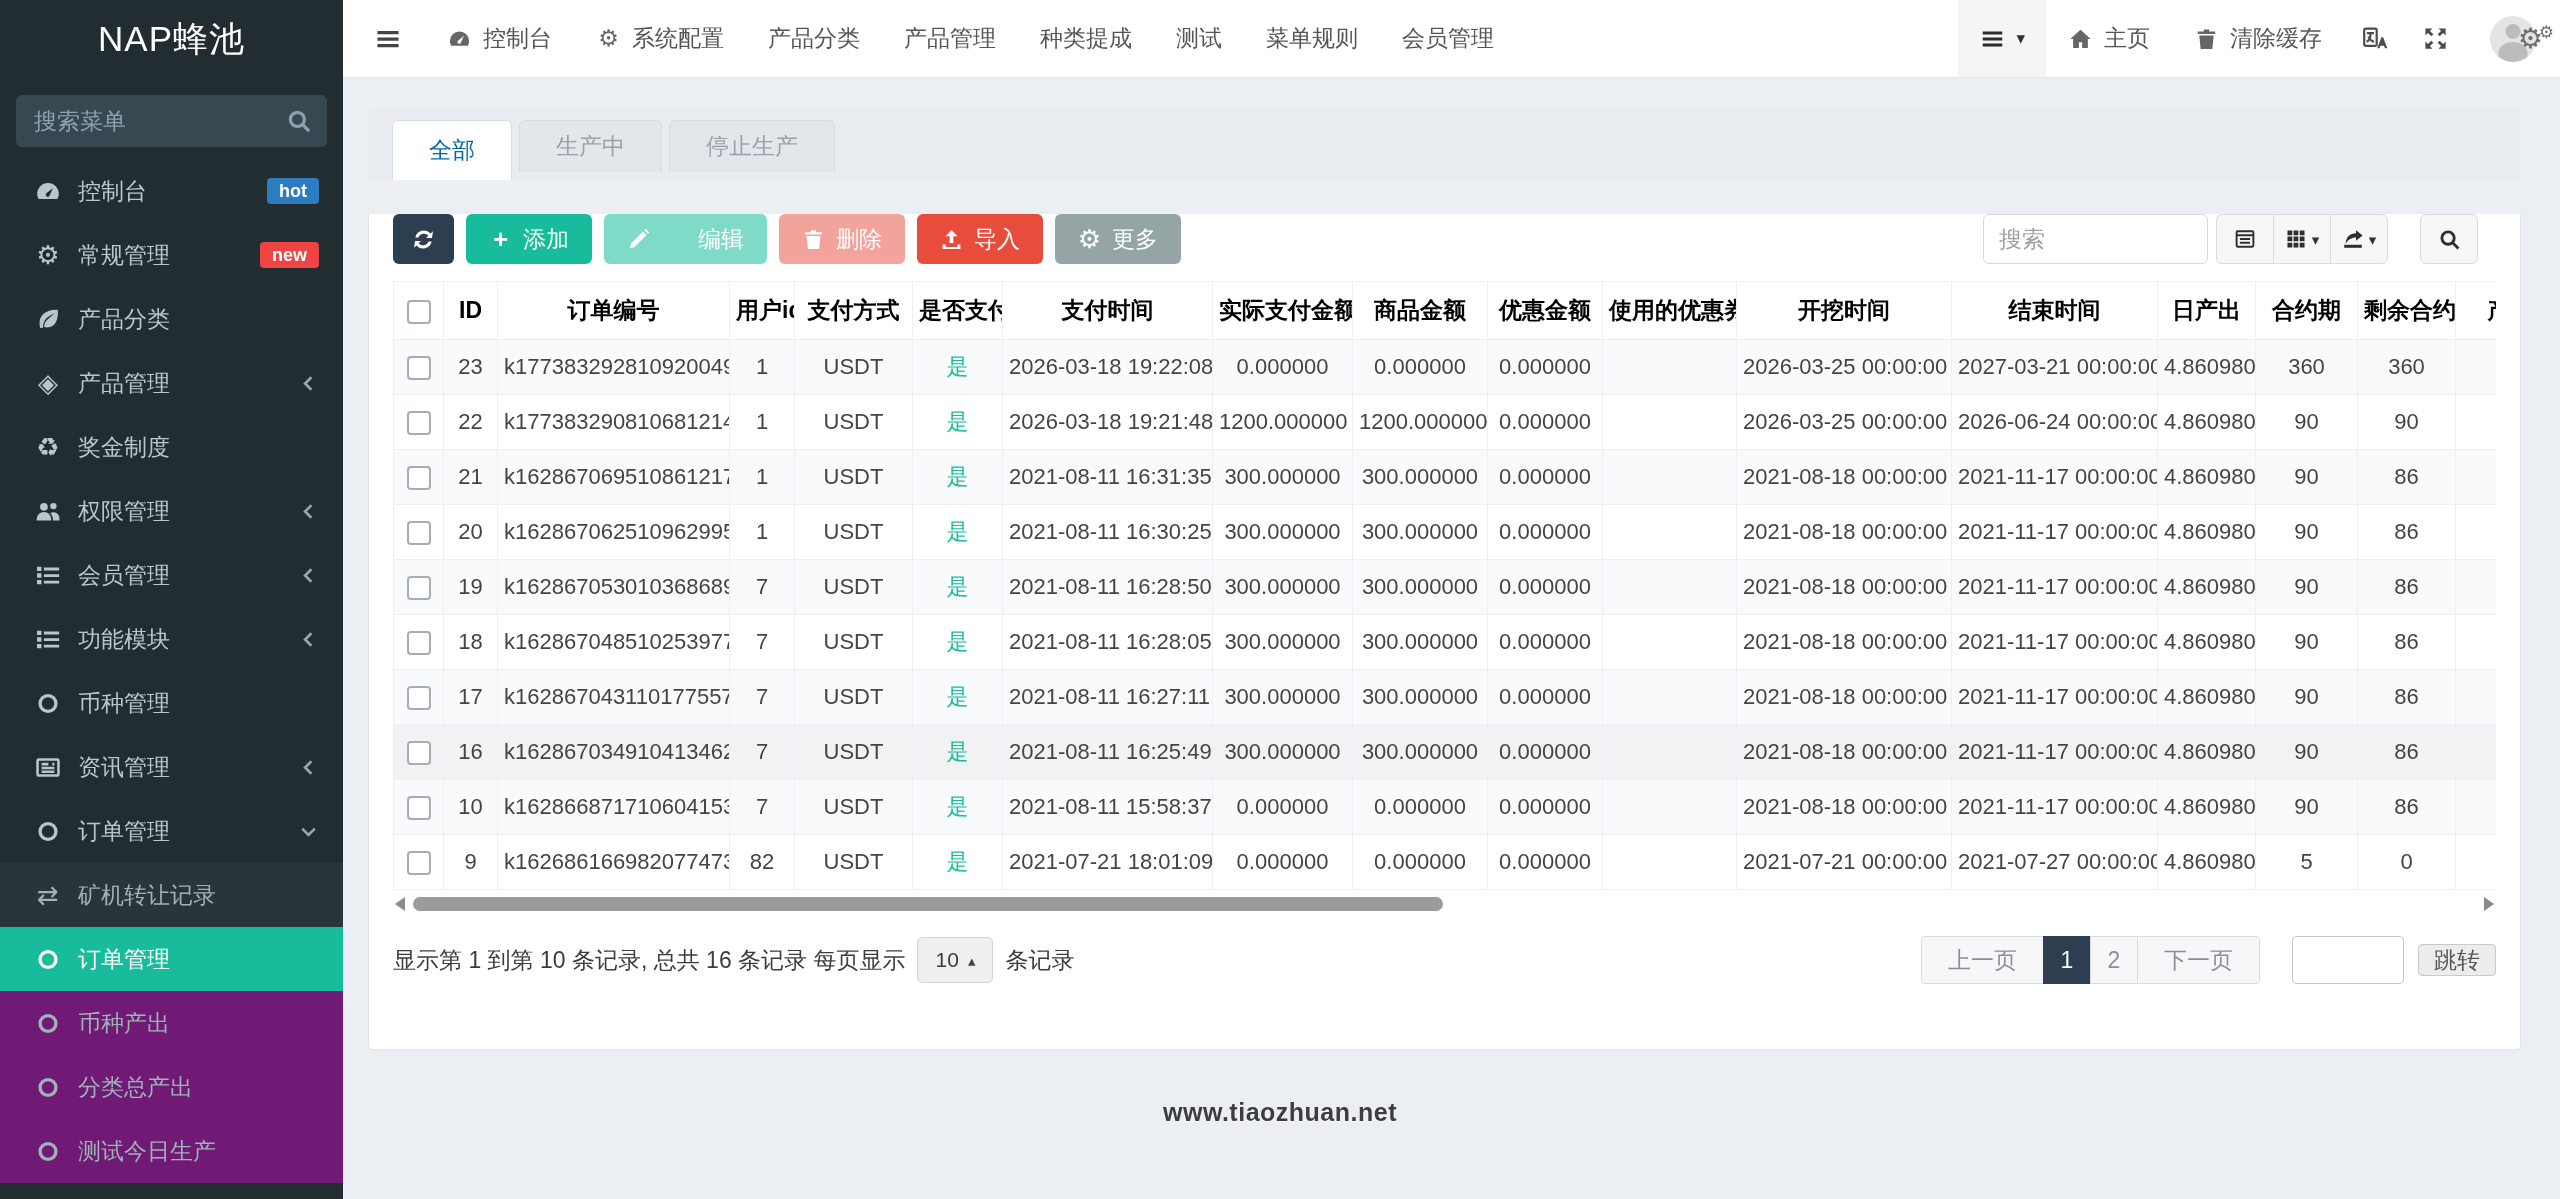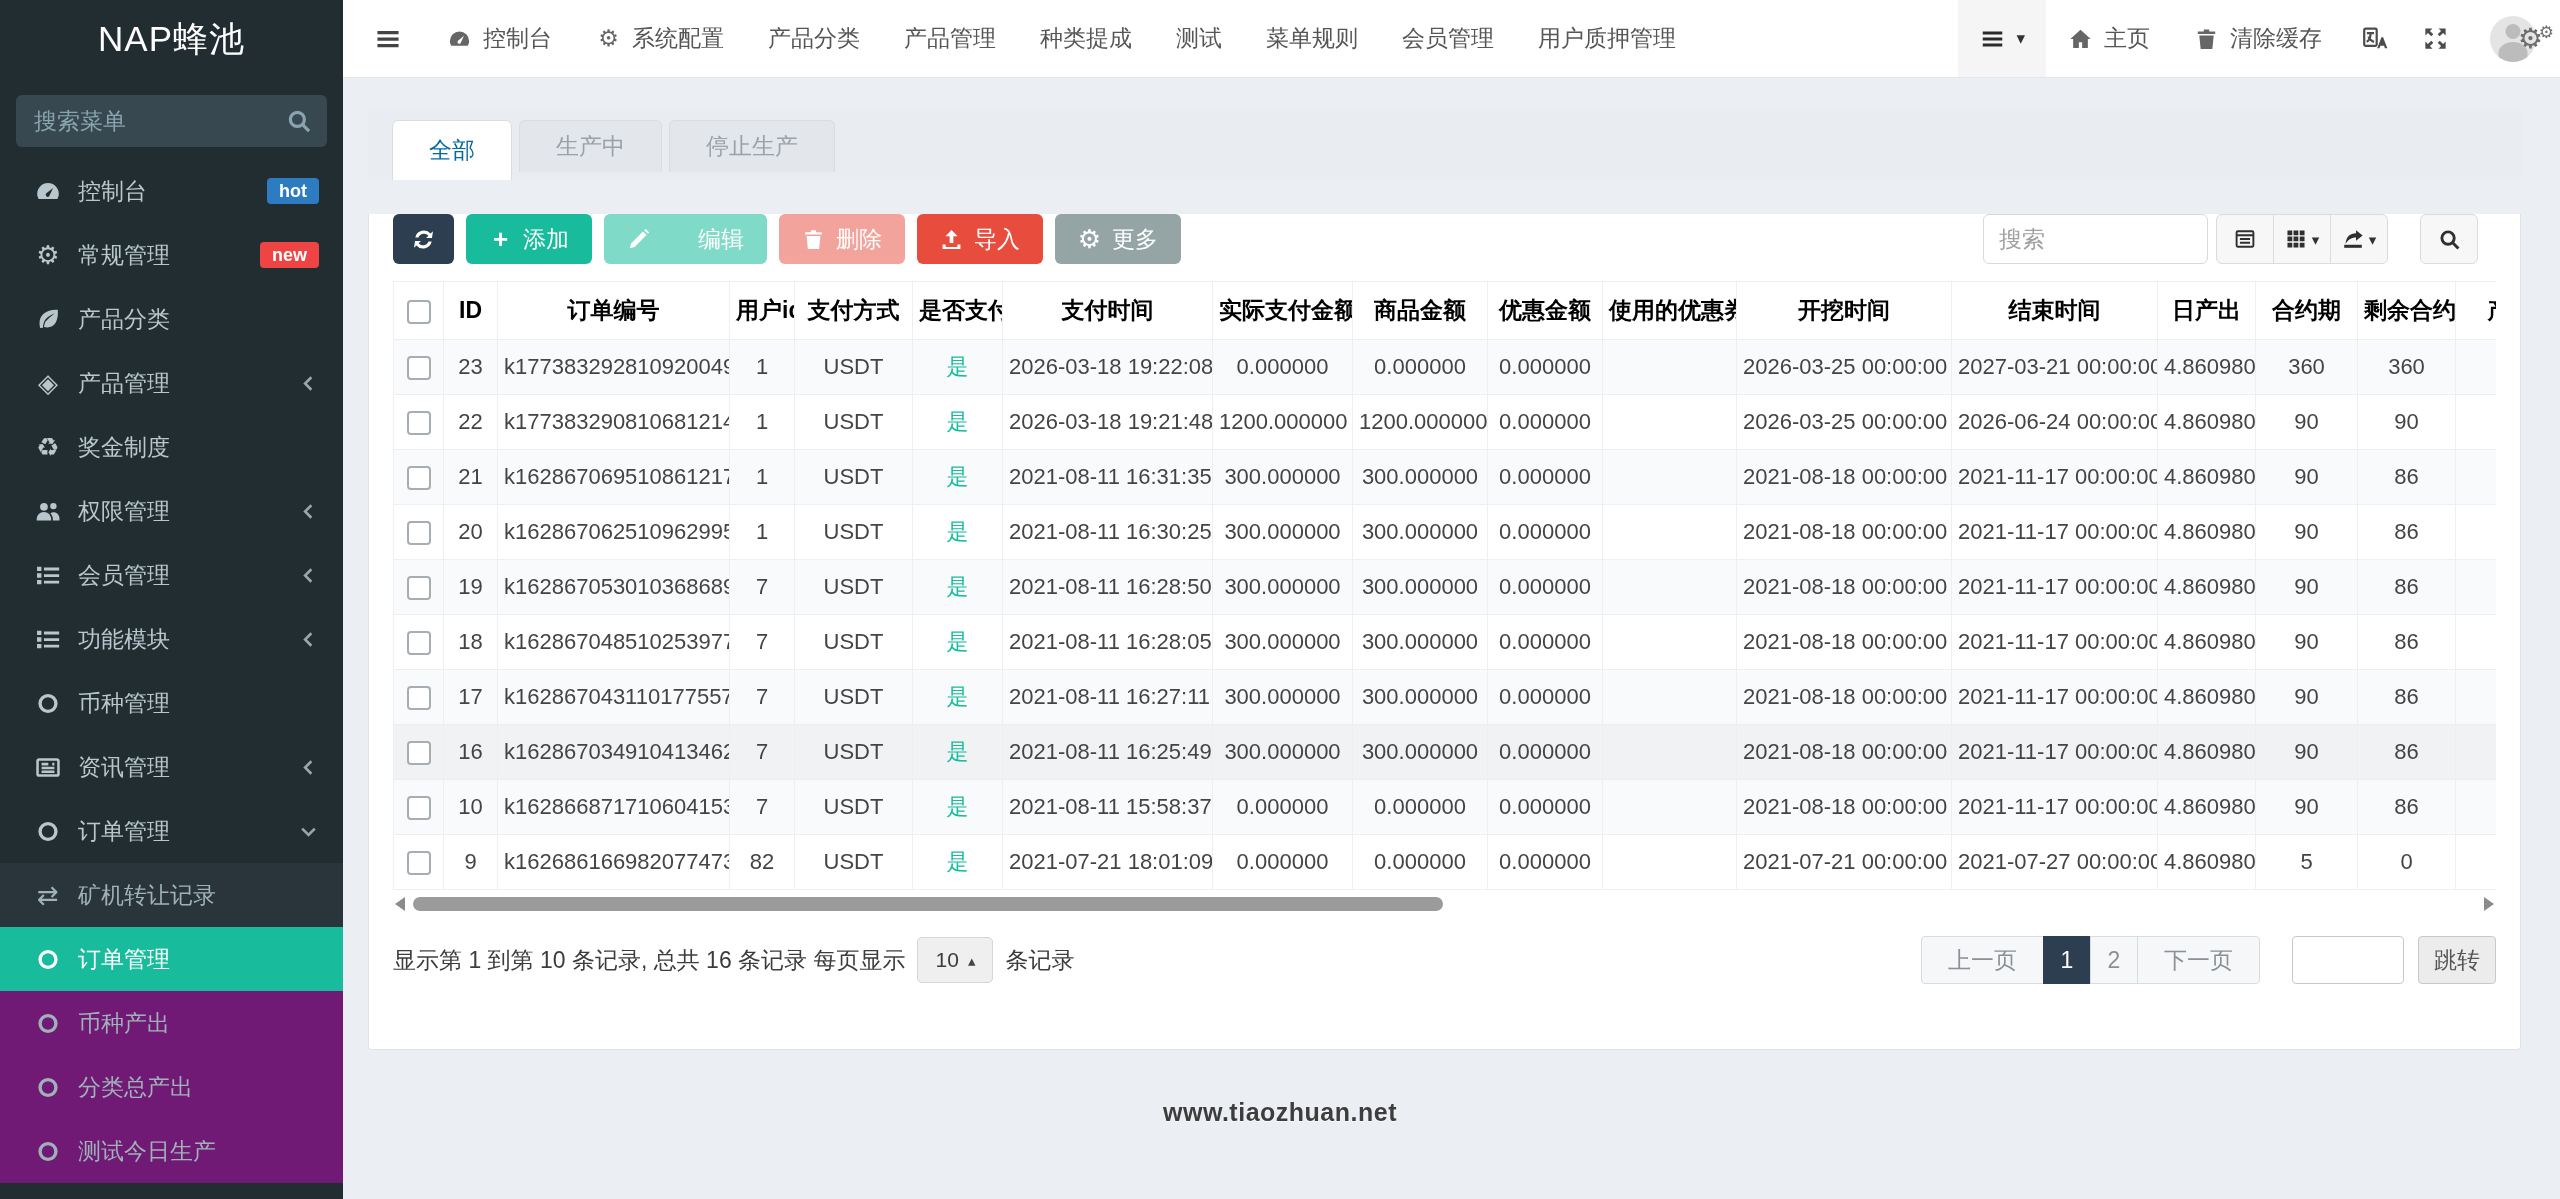--- a/index.html
+++ b/index.html
@@ -114,21 +114,21 @@
   .psize .caret{font-size:15px;color:#444;}
   .pgroup{margin-left:auto;display:flex;}
   .pbtn{padding:0 26px;height:48px;background:#f6f7f8;border:1px solid #d9dcdf;display:flex;align-items:center;
     justify-content:center;color:#8a9096;margin-left:-1px;font-size:23px;cursor:pointer;box-sizing:border-box;}
   .pbtn:first-child{border-radius:4px 0 0 4px;margin-left:0;}
   .pbtn:last-child{border-radius:0 4px 4px 0;}
   .pbtn.num{padding:0;width:48px;}
   .pbtn.active{background:#2c3e50;color:#fff;border-color:#2c3e50;}
   .jump-input{width:112px;height:48px;box-sizing:border-box;border:1px solid #c9c9c9;border-radius:4px;margin-left:32px;
     background:#fff;outline:none;font-size:22px;padding:0 10px;font-family:inherit;}
-  .jbtn{width:78px;height:48px;background:#ececec;border:1px solid #c9c9c9;border-radius:4px;color:#555;margin-left:14px;
+  .jbtn{width:78px;height:32px;background:#ececec;border:1px solid #c9c9c9;border-radius:4px;color:#555;margin-left:14px;
     display:flex;align-items:center;justify-content:center;font-size:23px;cursor:pointer;box-sizing:border-box;}
 
   .watermark{position:absolute;left:0;width:100%;top:1098px;text-align:center;font-size:25px;color:#3d3d3d;
     font-weight:bold;letter-spacing:.5px;text-shadow:0 1px 0 rgba(255,255,255,.8);z-index:1;}
 </style>
 </head>
 <body>
 
 <div class="sidebar">
   <div class="logo">NAP蜂池</div>
@@ -333,23 +333,20 @@
         <span>种类提成</span>
       </div>
       <div class="nav-item">
         <span>测试</span>
       </div>
       <div class="nav-item">
         <span>菜单规则</span>
       </div>
       <div class="nav-item">
         <span>会员管理</span>
-      </div>
-      <div class="nav-item">
-        <span>用户质押管理</span>
       </div>
     </div>
   <div class="nav-right">
     <div class="drop">
       <span class="ico" id="drop-bars">
           <svg viewBox="0 0 16 16" fill="currentColor">
             <path d="M1.5 3h13v2h-13zM1.5 7h13v2h-13zM1.5 11h13v2h-13z"></path>
           </svg>
         </span>
       <span class="caret">▾</span>

